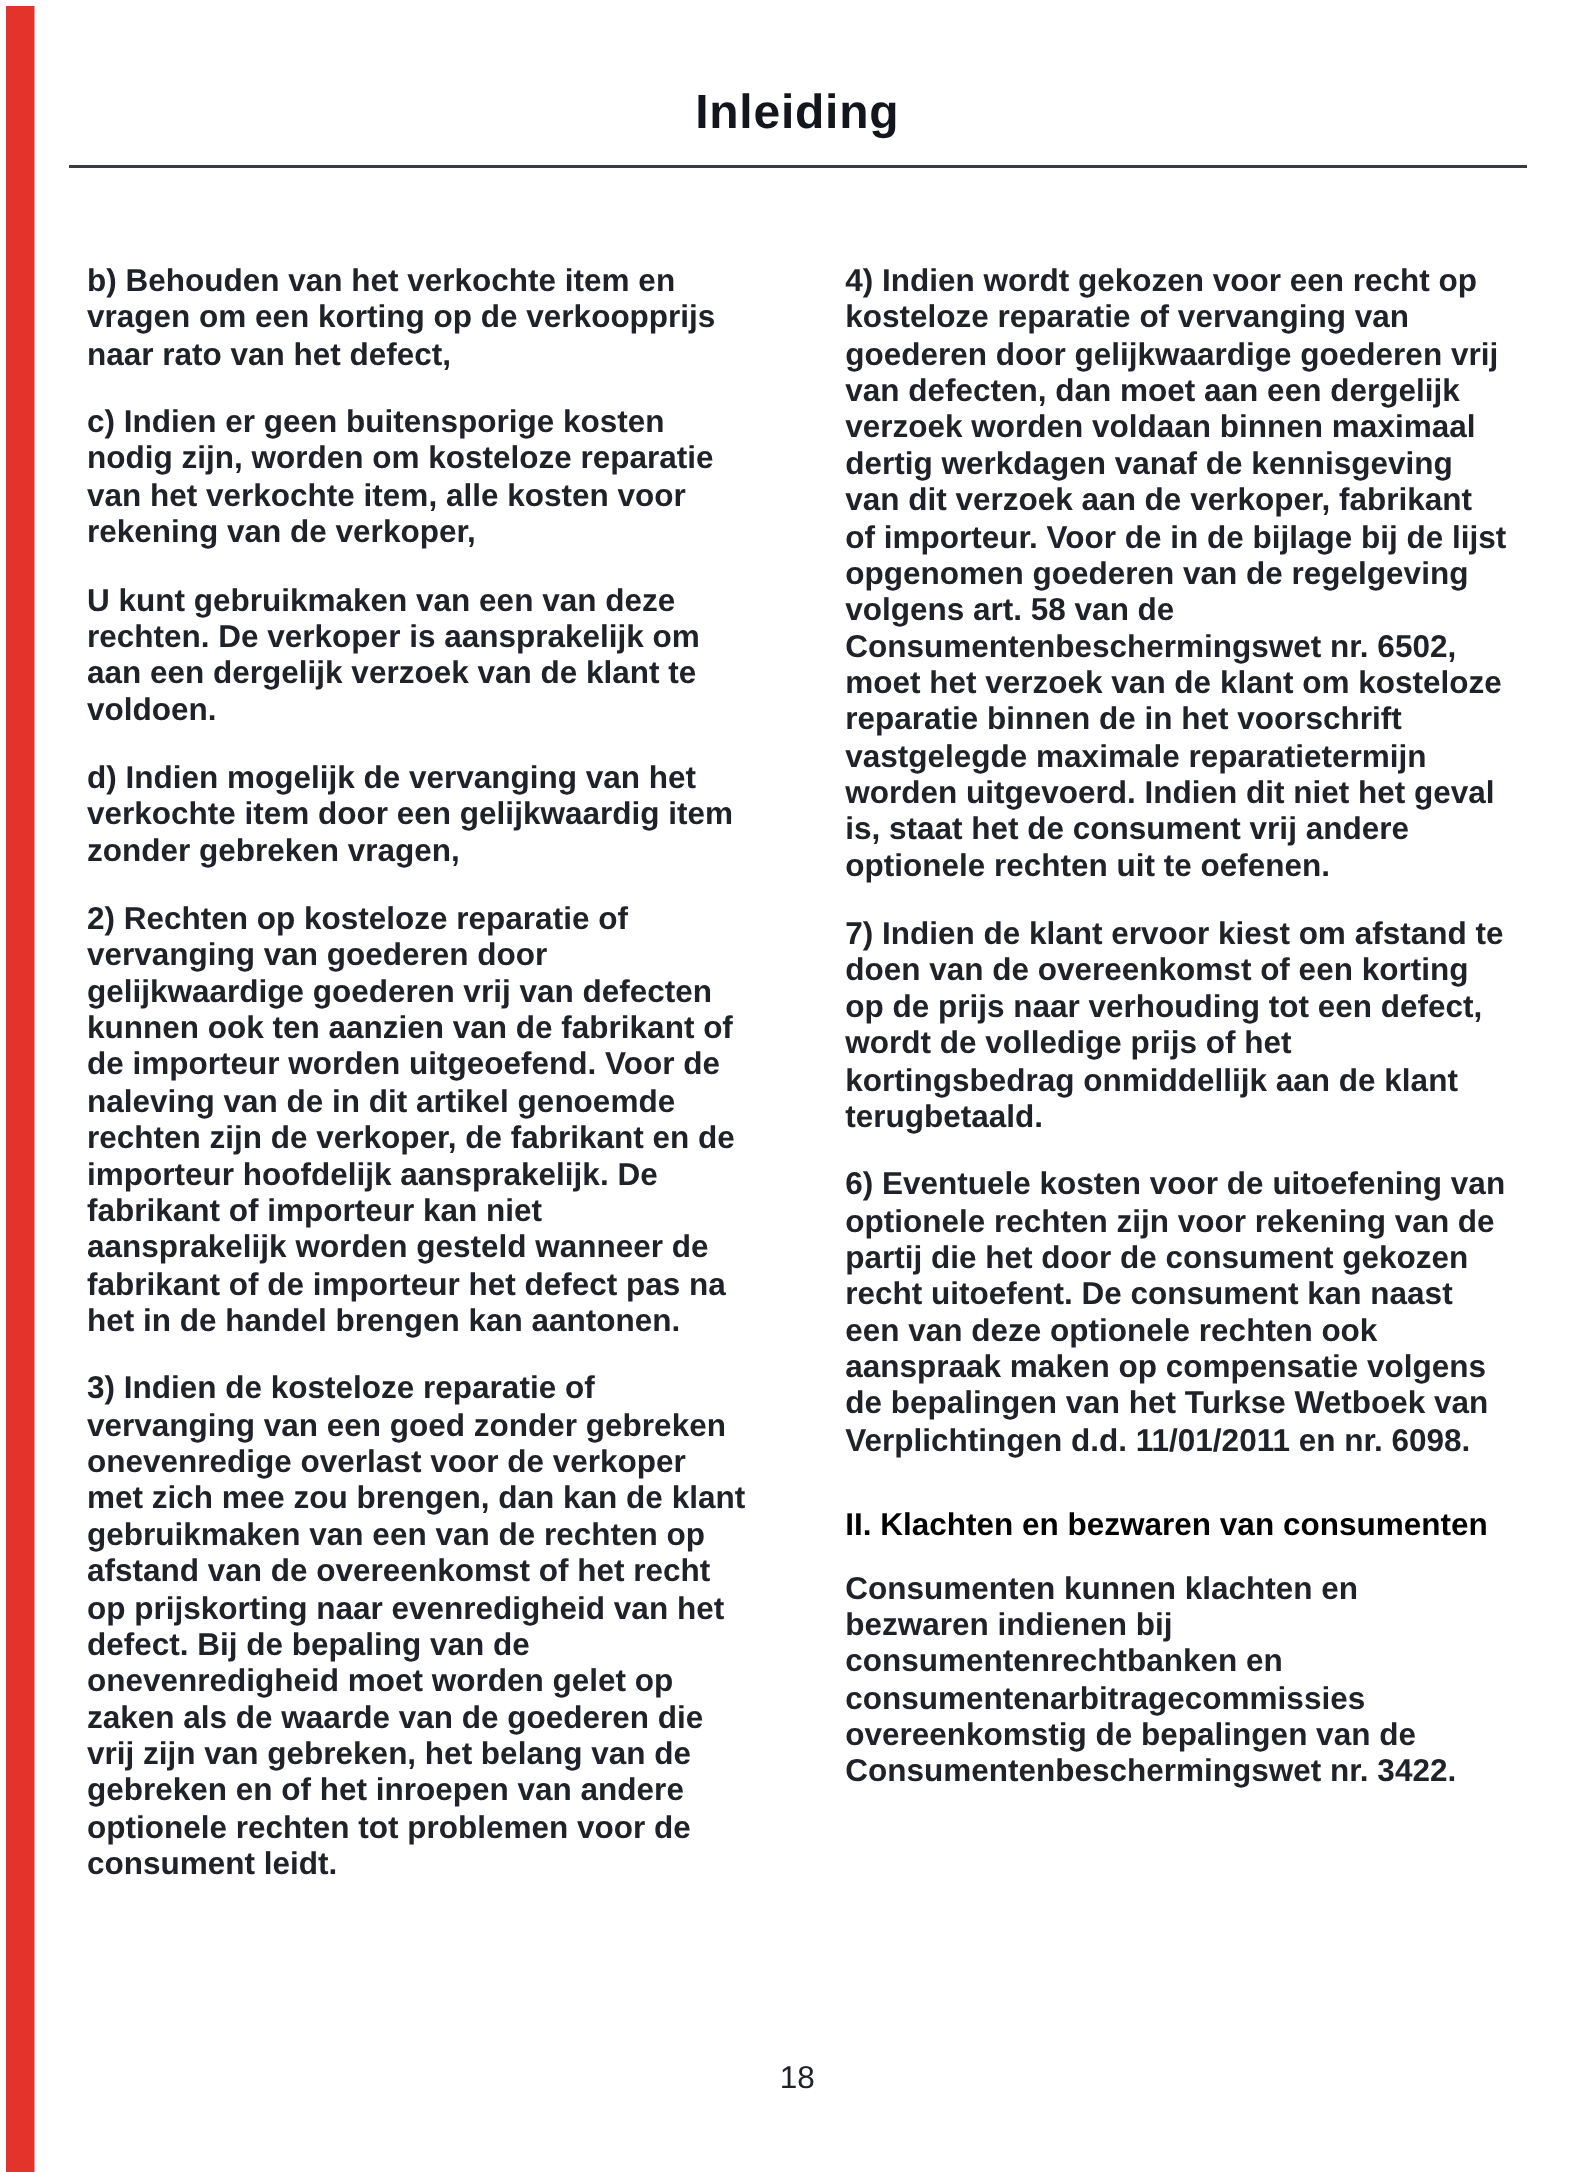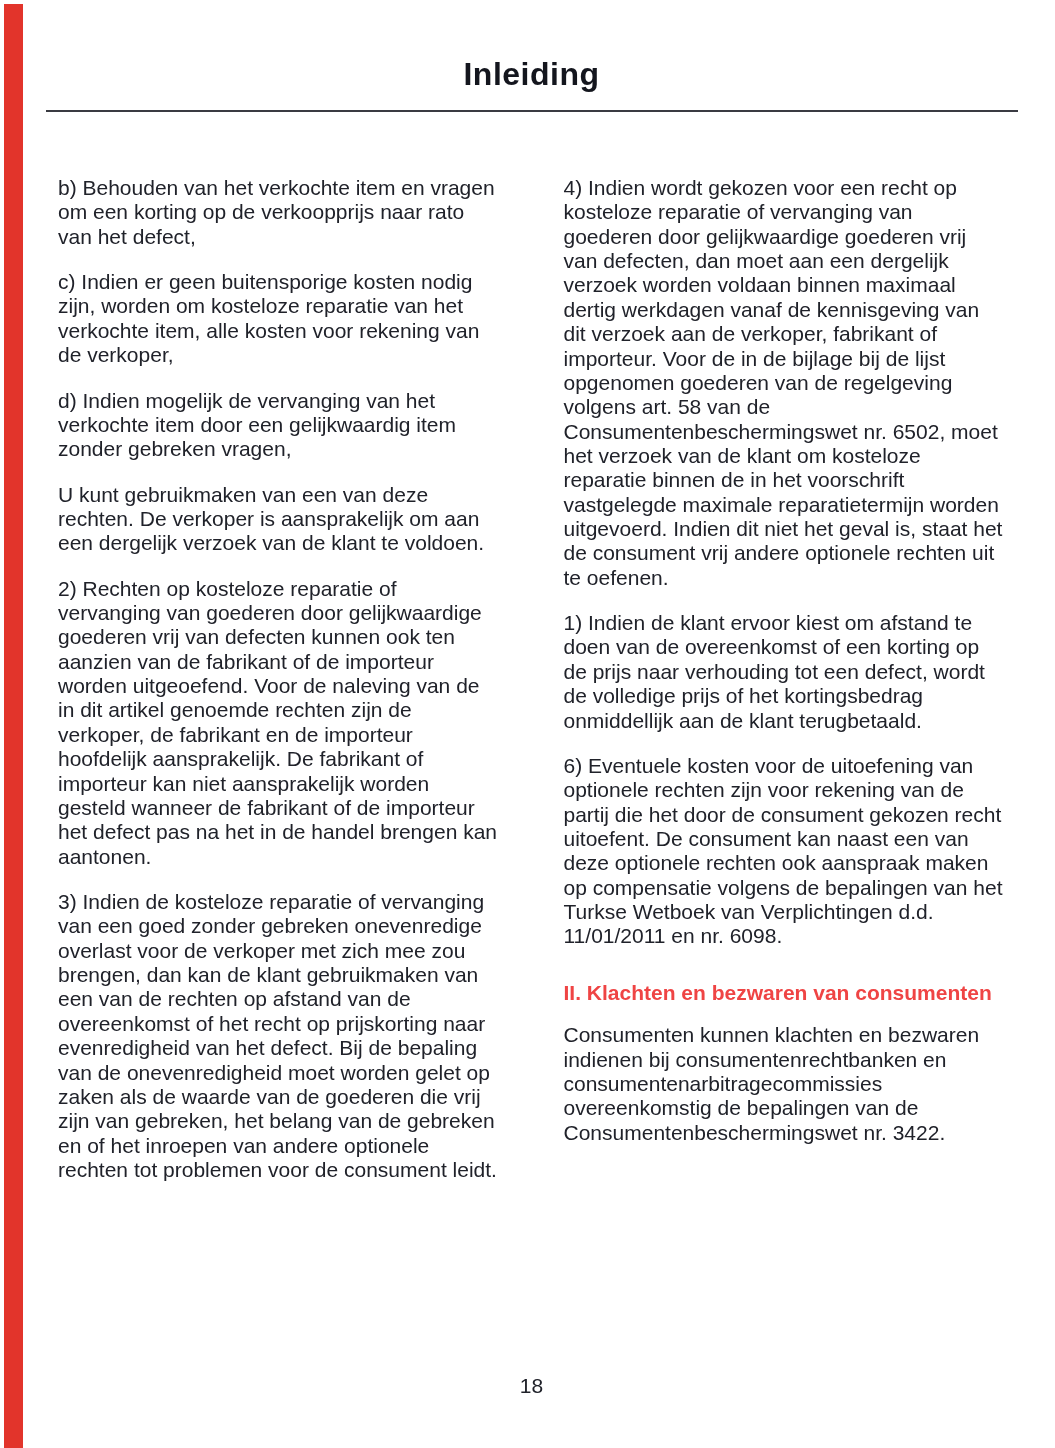--- a/index.html
+++ b/index.html
@@ -38,27 +38,28 @@
     padding: 48px 38px 0 38px;
   }
   .col {
     flex: 1;
     font-size: 21px;
     line-height: 1.16;
     text-align: left;
   }
   .para {
     margin-bottom: 13px;
+    font-weight: bold;
   }
   .sub-heading {
     font-size: 21px;
     line-height: 1.16;
     font-weight: bold;
     margin-bottom: 10px;
-    color: #ef4444;
+    color: #000000;
     margin-top: 24px;
   }
   .page-number {
     position: absolute;
     bottom: 50px;
     left: 0;
     right: 0;
     text-align: center;
     font-size: 21px;
     color: #20222a;
@@ -73,29 +74,29 @@
 
   <h1 class="page-title">Inleiding</h1>
 
   <hr class="divider">
 
   <div class="columns">
 
     <div class="col">
       <p class="para">b) Behouden van het verkochte item en vragen om een korting op de verkoopprijs naar rato van het defect,</p>
       <p class="para">c) Indien er geen buitensporige kosten nodig zijn, worden om kosteloze reparatie van het verkochte item, alle kosten voor rekening van de verkoper,</p>
+      <p class="para">U kunt gebruikmaken van een van deze rechten. De verkoper is aansprakelijk om aan een dergelijk verzoek van de klant te voldoen.</p>
       <p class="para">d) Indien mogelijk de vervanging van het verkochte item door een gelijkwaardig item zonder gebreken vragen,</p>
-      <p class="para">U kunt gebruikmaken van een van deze rechten. De verkoper is aansprakelijk om aan een dergelijk verzoek van de klant te voldoen.</p>
       <p class="para">2) Rechten op kosteloze reparatie of vervanging van goederen door gelijkwaardige goederen vrij van defecten kunnen ook ten aanzien van de fabrikant of de importeur worden uitgeoefend. Voor de naleving van de in dit artikel genoemde rechten zijn de verkoper, de fabrikant en de importeur hoofdelijk aansprakelijk. De fabrikant of importeur kan niet aansprakelijk worden gesteld wanneer de fabrikant of de importeur het defect pas na het in de handel brengen kan aantonen.</p>
       <p class="para">3) Indien de kosteloze reparatie of vervanging van een goed zonder gebreken onevenredige overlast voor de verkoper met zich mee zou brengen, dan kan de klant gebruikmaken van een van de rechten op afstand van de overeenkomst of het recht op prijskorting naar evenredigheid van het defect. Bij de bepaling van de onevenredigheid moet worden gelet op zaken als de waarde van de goederen die vrij zijn van gebreken, het belang van de gebreken en of het inroepen van andere optionele rechten tot problemen voor de consument leidt.</p>
     </div>
 
     <div class="col">
       <p class="para">4) Indien wordt gekozen voor een recht op kosteloze reparatie of vervanging van goederen door gelijkwaardige goederen vrij van defecten, dan moet aan een dergelijk verzoek worden voldaan binnen maximaal dertig werkdagen vanaf de kennisgeving van dit verzoek aan de verkoper, fabrikant of importeur. Voor de in de bijlage bij de lijst opgenomen goederen van de regelgeving volgens art. 58 van de Consumentenbeschermingswet nr. 6502, moet het verzoek van de klant om kosteloze reparatie binnen de in het voorschrift vastgelegde maximale reparatietermijn worden uitgevoerd. Indien dit niet het geval is, staat het de consument vrij andere optionele rechten uit te oefenen.</p>
-      <p class="para">1) Indien de klant ervoor kiest om afstand te doen van de overeenkomst of een korting op de prijs naar verhouding tot een defect, wordt de volledige prijs of het kortingsbedrag onmiddellijk aan de klant terugbetaald.</p>
+      <p class="para">7) Indien de klant ervoor kiest om afstand te doen van de overeenkomst of een korting op de prijs naar verhouding tot een defect, wordt de volledige prijs of het kortingsbedrag onmiddellijk aan de klant terugbetaald.</p>
       <p class="para">6) Eventuele kosten voor de uitoefening van optionele rechten zijn voor rekening van de partij die het door de consument gekozen recht uitoefent. De consument kan naast een van deze optionele rechten ook aanspraak maken op compensatie volgens de bepalingen van het Turkse Wetboek van Verplichtingen d.d. 11/01/2011 en nr. 6098.</p>
       <h2 class="sub-heading">II. Klachten en bezwaren van consumenten</h2>
       <p class="para">Consumenten kunnen klachten en bezwaren indienen bij consumentenrechtbanken en consumentenarbitragecommissies overeenkomstig de bepalingen van de Consumentenbeschermingswet nr. 3422.</p>
     </div>
 
   </div>
 
   <div class="page-number">18</div>
 
 </div>

